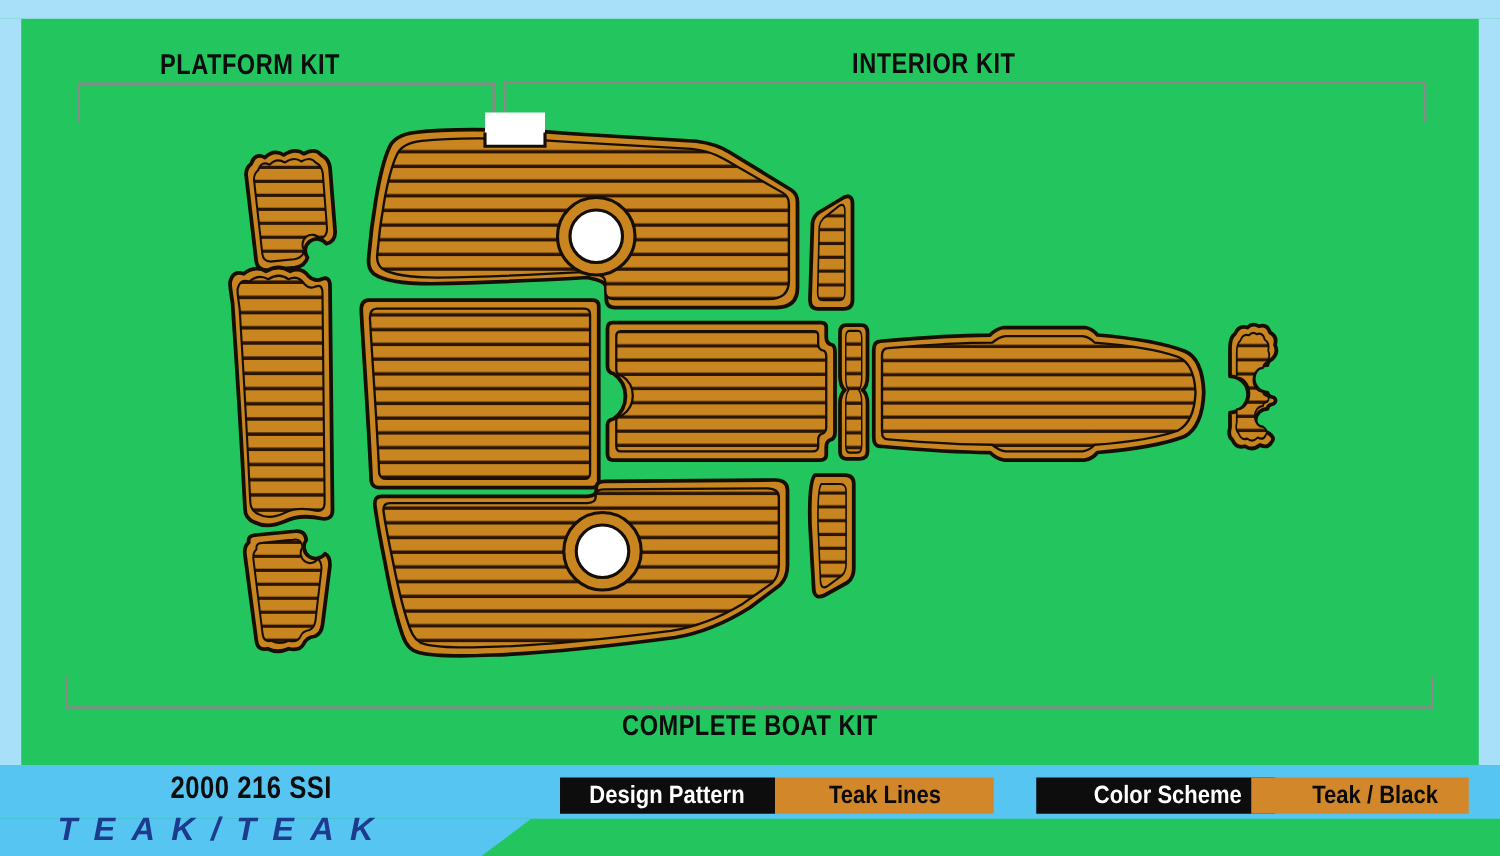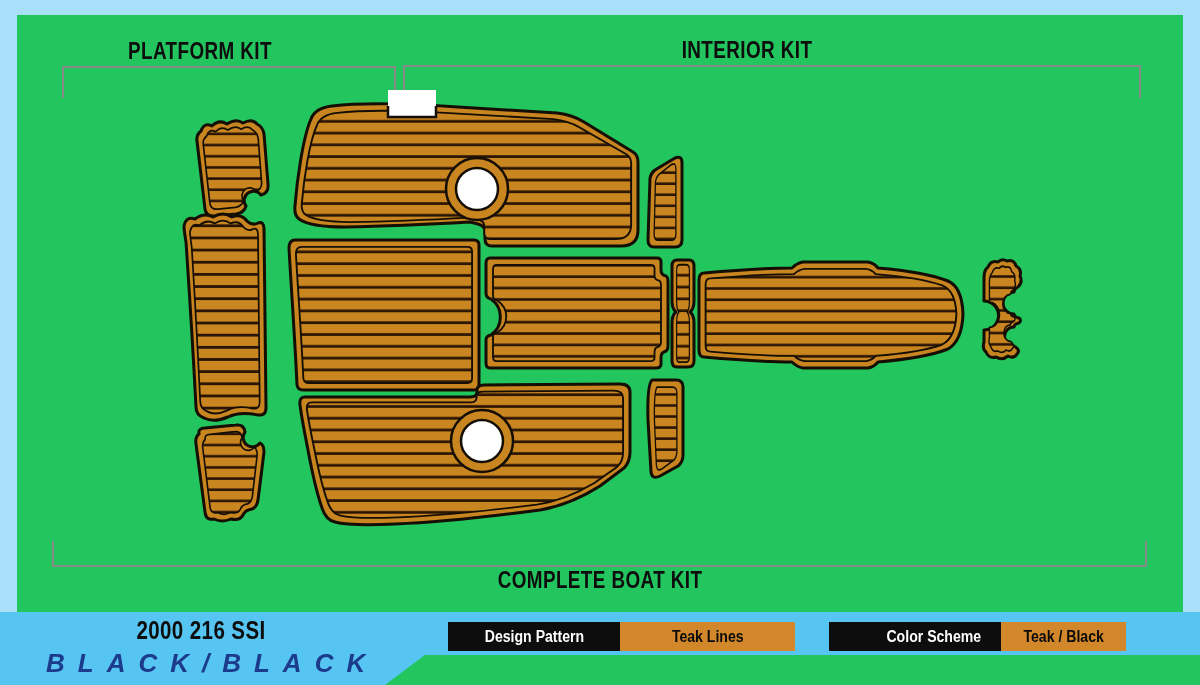--- a/index.html
+++ b/index.html
@@ -22,21 +22,21 @@
   
   .hlabel{position:absolute;font-weight:800;color:var(--ink);white-space:nowrap;
           transform:translateX(-50%) scaleX(.82);letter-spacing:.5px;}
   .kit-title{font-size:23px;}
   .caption{font-size:23px;}
   .model{font-size:25px;}
   .watermark{position:absolute;font-style:italic;font-weight:600;font-size:26px;
              color:var(--navy);letter-spacing:13px;white-space:nowrap;}
   
   .lbox{position:absolute;top:622px;height:29px;display:flex;align-items:center;
-        justify-content:center;font-weight:700;font-size:16px;white-space:nowrap;}
+        justify-content:center;font-weight:700;font-size:20px;white-space:nowrap;}
   .lbox>span{display:inline-block;transform:scaleX(.88);}
   .lbox.black{background:var(--ink);color:#fff;}
   .lbox.orange{background:var(--box-orange);color:#0a0a0a;}
   
   .po{fill:var(--teak);stroke:var(--outline);stroke-width:3;stroke-linejoin:round;}
   .pi{fill:url(#teakpat);stroke:var(--outline);stroke-width:2;stroke-linejoin:round;}
   .bracket{fill:none;stroke:var(--bracket);stroke-width:2;}
   .holering-orange{fill:none;stroke:var(--teak);stroke-width:10;}
   .holering-black{fill:none;stroke:var(--outline);stroke-width:2.5;}
   .holecore{fill:#fff;stroke:var(--outline);stroke-width:2.5;}
@@ -134,28 +134,28 @@
   </svg>
 
   <div class="hlabel kit-title" style="left:200px;top:38px;">PLATFORM KIT</div>
   <div class="hlabel kit-title" style="left:747px;top:37px;">INTERIOR KIT</div>
   <div class="hlabel caption" style="left:600px;top:567px;">COMPLETE BOAT KIT</div>
 
   <div class="abs strip"></div>
   <div class="abs corner"></div>
 
   <div class="hlabel model" style="left:201px;top:616px;">2000 216 SSI</div>
-  <div class="watermark" style="left:46px;top:648px;">BLACK/BLACK</div>
+  <div class="watermark" style="left:46px;top:648px;">TEAK/TEAK</div>
 
   <div class="lbox black" style="left:448px;width:172px;">
     <span>Design Pattern</span>
   </div>
   <div class="lbox orange" style="left:620px;width:175px;text-align:center;">
     <span>Teak Lines</span>
   </div>
   <div class="lbox black" style="left:829px;width:172px;padding-left:19px;">
     <span>Color Scheme</span>
   </div>
-  <div class="lbox orange" style="left:1001px;width:125px;">
+  <div class="lbox orange" style="left:1001px;width:150px;padding-left:24px;">
     <span>Teak / Black</span>
   </div>
 
 </div>
 
 </body></html>

